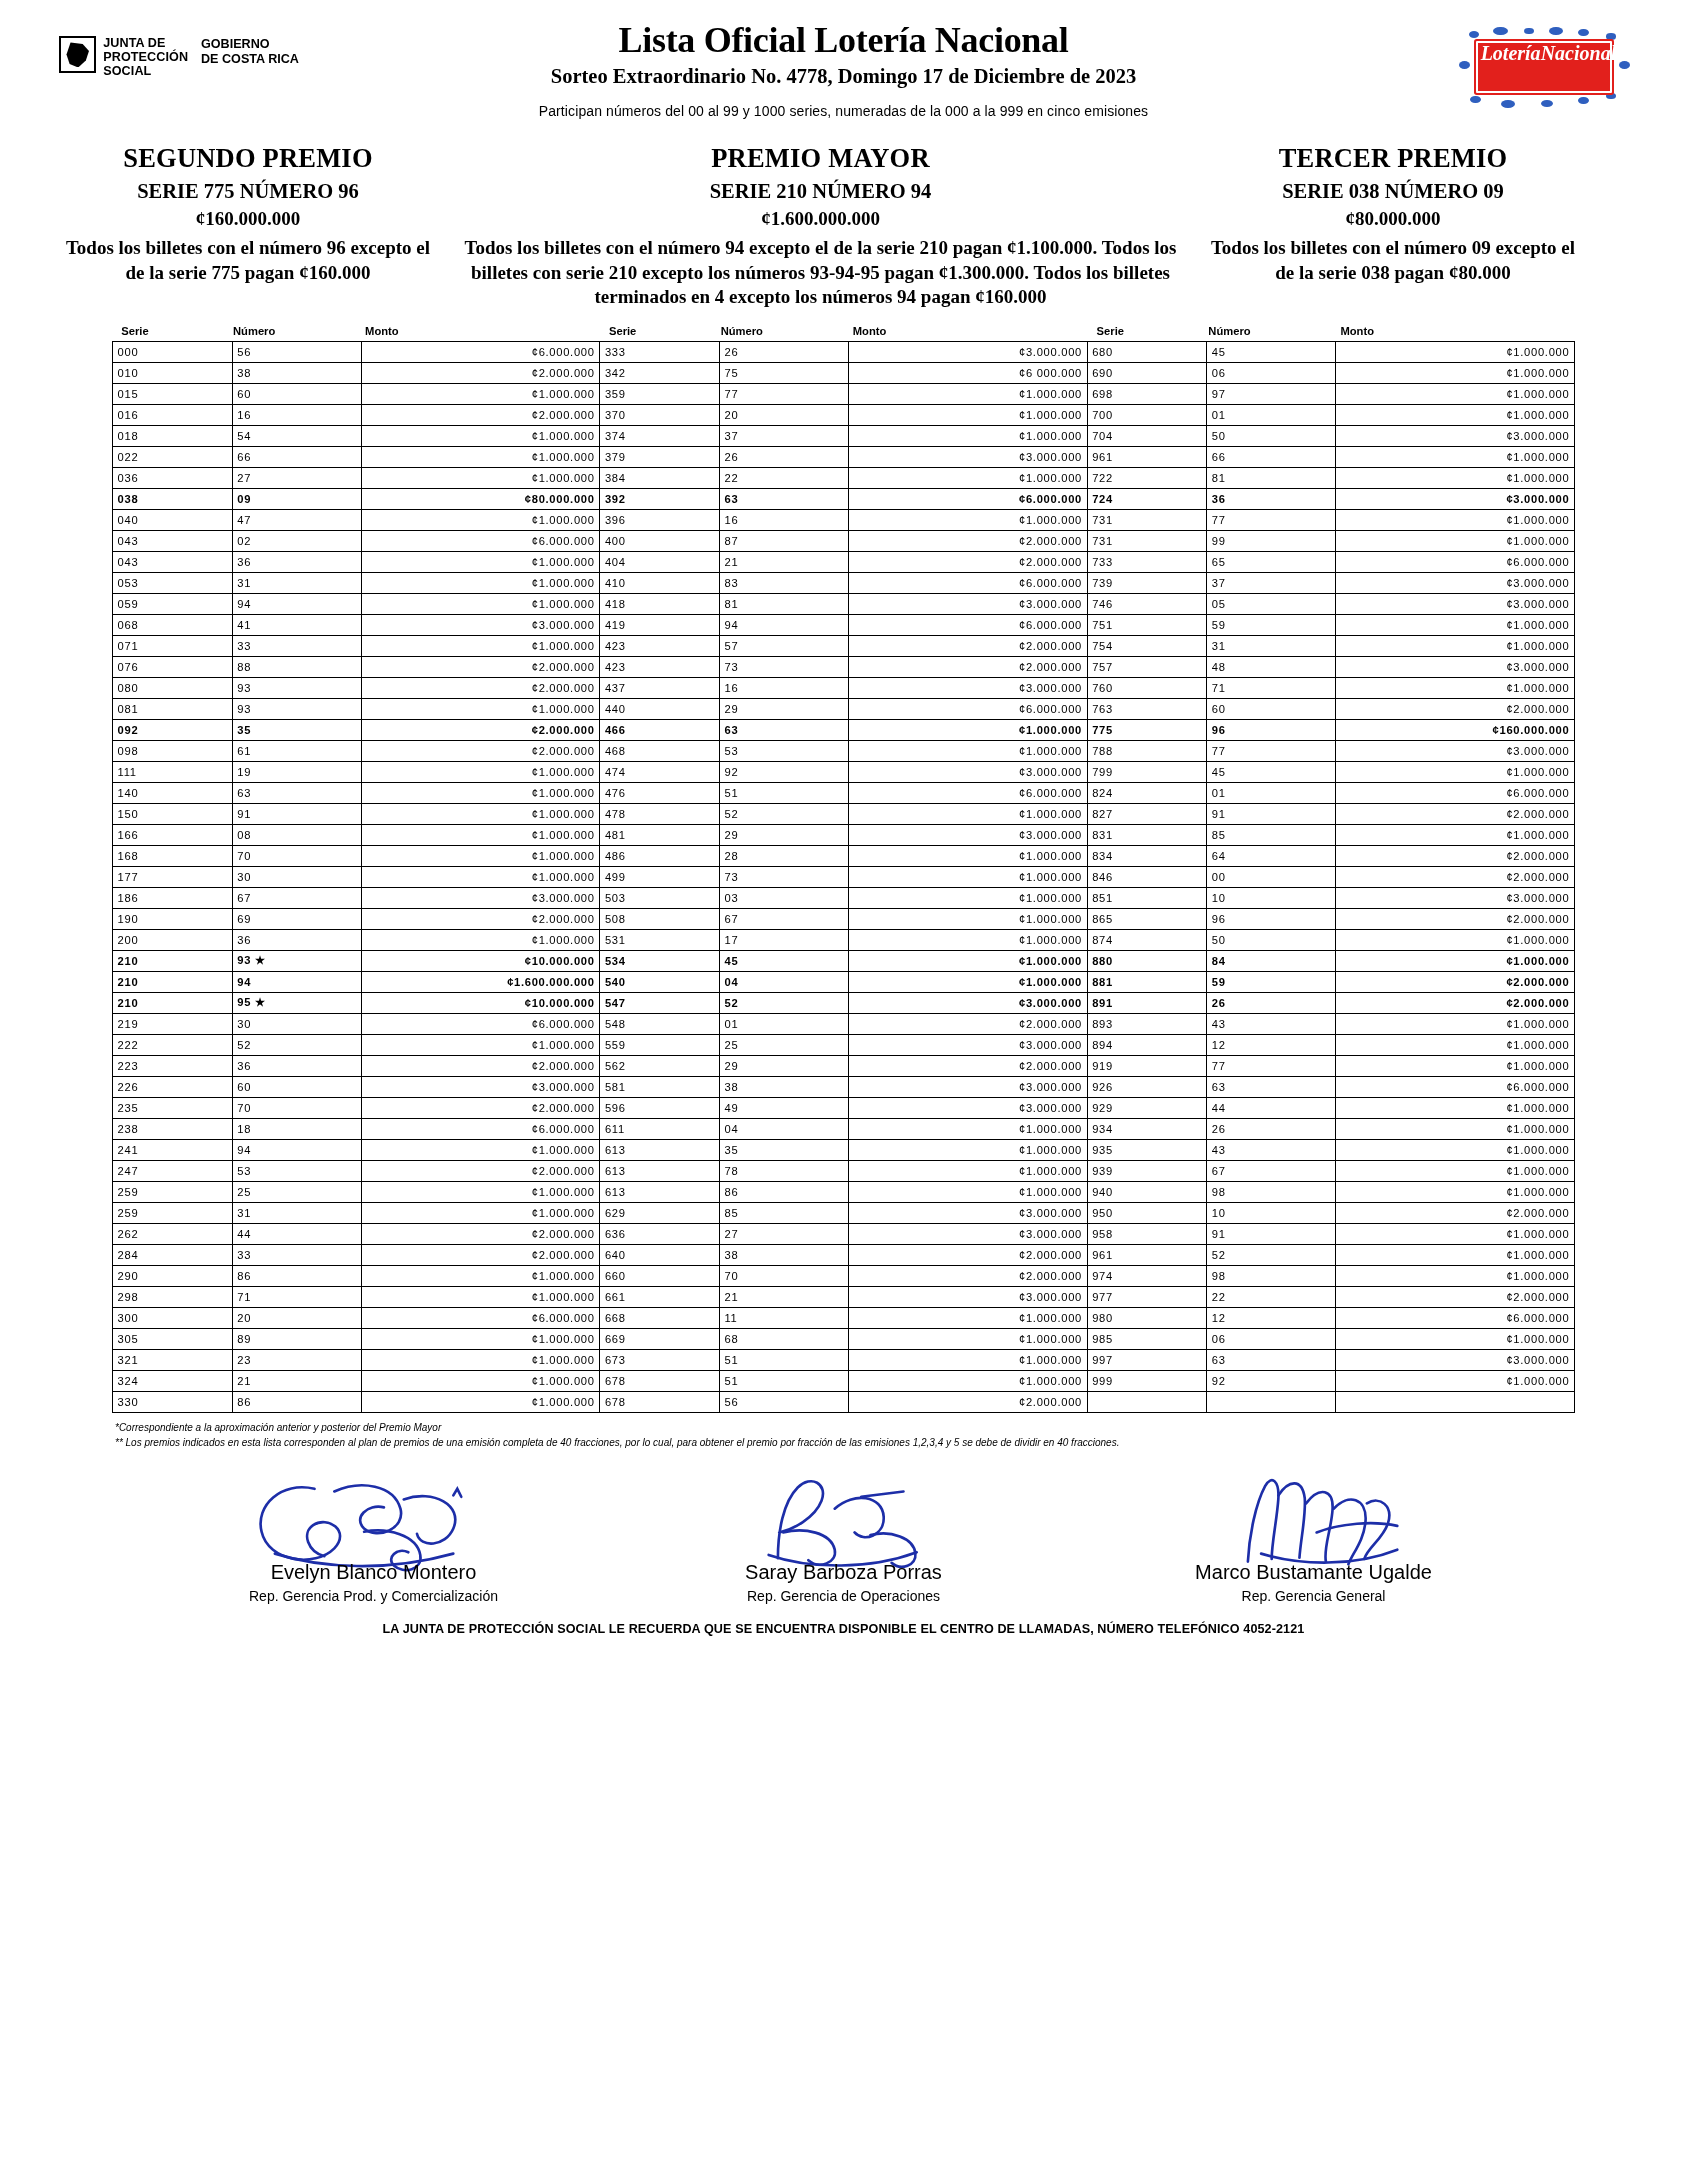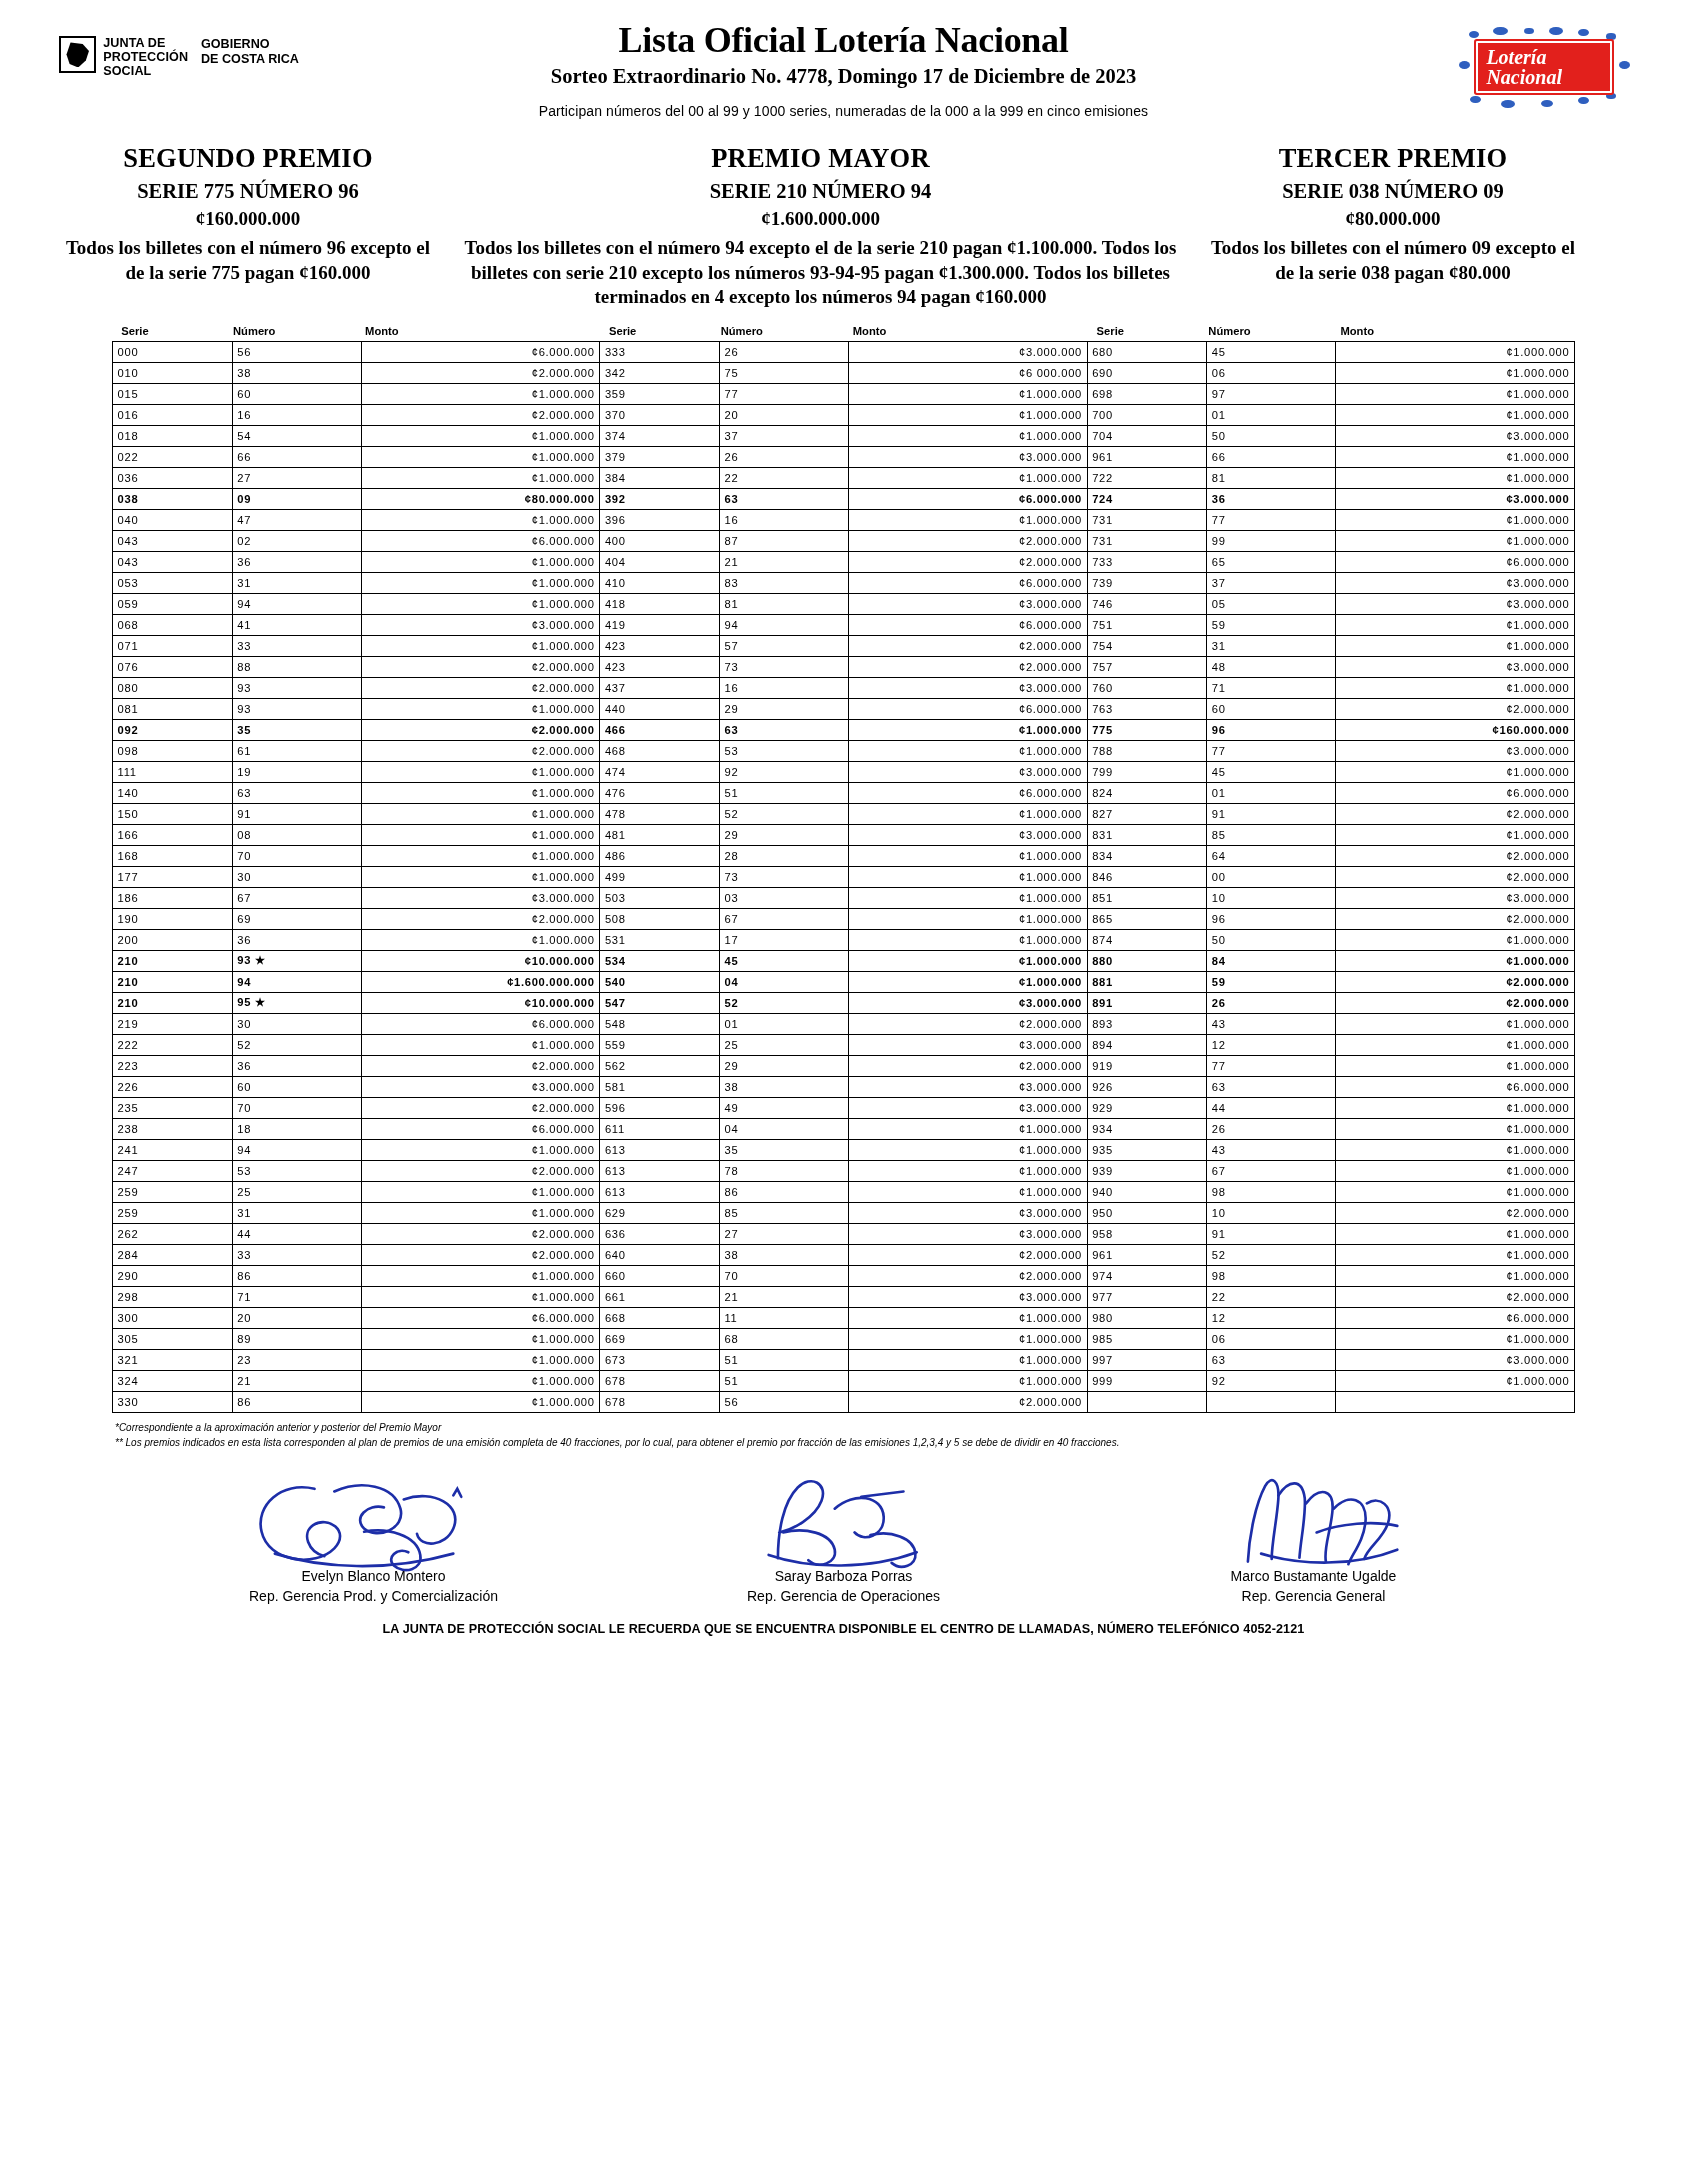--- a/index.html
+++ b/index.html
@@ -104,21 +104,21 @@
     background: #e2201c;
     border: 2.6px solid #fff;
     box-shadow: 0 0 0 2px #e2201c;
     border-radius: 1px;
     color: #fff;
     font-family: "Liberation Serif", serif;
     font-weight: bold;
     font-size: 20px;
     line-height: 1.02;
     display: flex;
-    flex-direction: column;
+    flex-direction: row;
     justify-content: center;
     padding-left: 8px;
     box-sizing: border-box;
     font-style: italic;
   }
   .ln-dot {
     position: absolute;
     border-radius: 50%;
     background: #2f5fbf;
   }
@@ -220,21 +220,21 @@
   .sig-svg {
     position: absolute;
     left: 50%;
     transform: translateX(-50%);
     top: -6.6px;
   }
   .sig-name {
     position: absolute;
     left: 0; right: 0;
     bottom: 34px;
-    font-size: 14px;
+    font-size: 20px;
   }
   .sig-role {
     position: absolute;
     left: 0; right: 0;
     bottom: 13.2px;
     font-size: 14px;
   }
   .footer-line {
     text-align: center;
     font-size: 12.6px;

